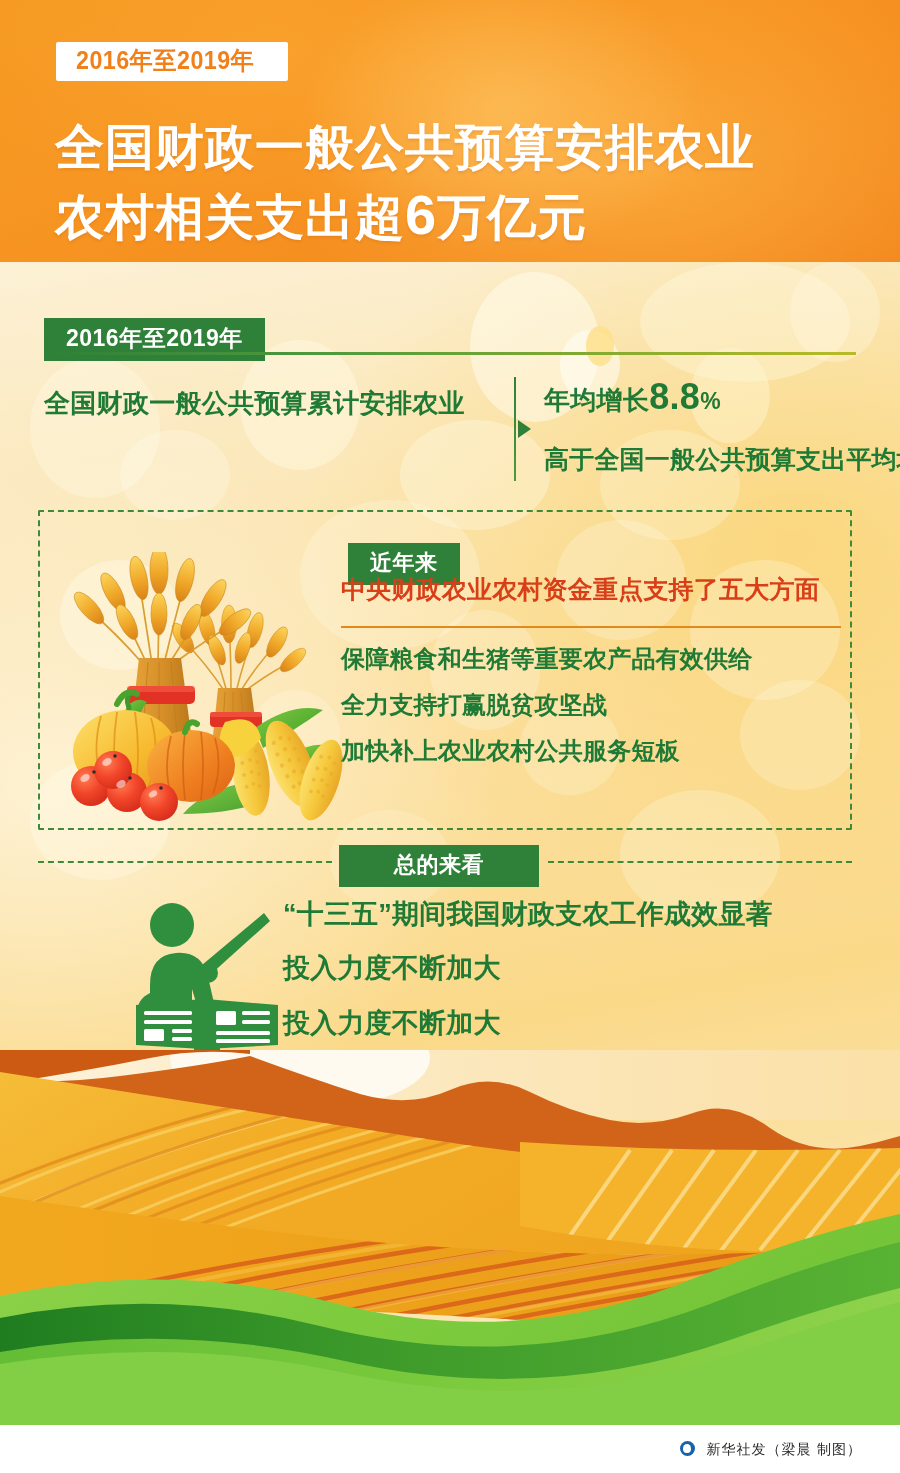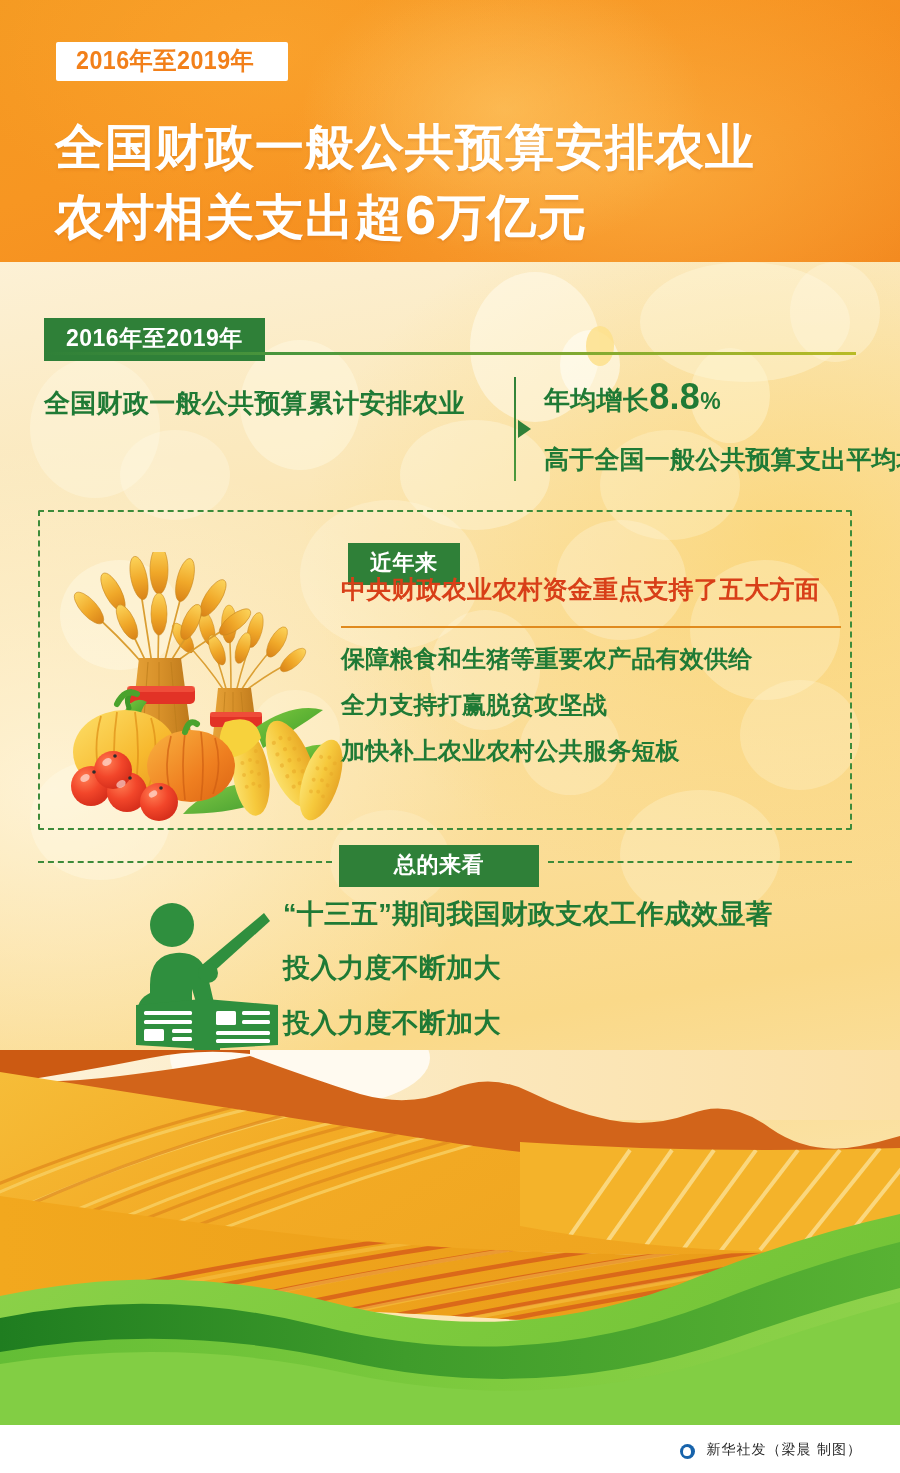--- a/index.html
+++ b/index.html
@@ -152,21 +152,21 @@
   
   .landscape { position:absolute; left:0; top:1050px; width:900px; height:375px; }
 
   
   .footer {
     position:absolute; left:0; top:1425px; width:900px; height:48px;
     background:#ffffff;
   }
   .credit {
     position:absolute; right:38px; top:1441px;
-    display:flex; align-items:flex-end; gap:12px;
+    display:flex; align-items:flex-start; gap:12px;
   }
   .credit-logo {
     width:15px; height:15px; border-radius:50%;
     background:#1763ab; display:inline-block; position:relative;
   }
   .credit-logo::after {
     content:""; position:absolute; left:3.5px; top:3px;
     width:8px; height:9px; border-radius:50% 50% 45% 45%;
     background:#ffffff;
   }

